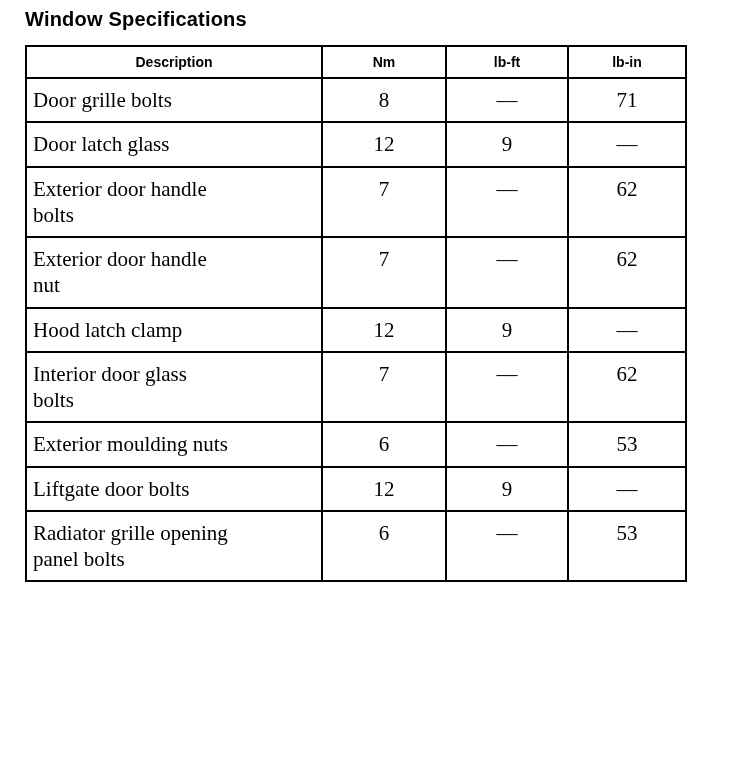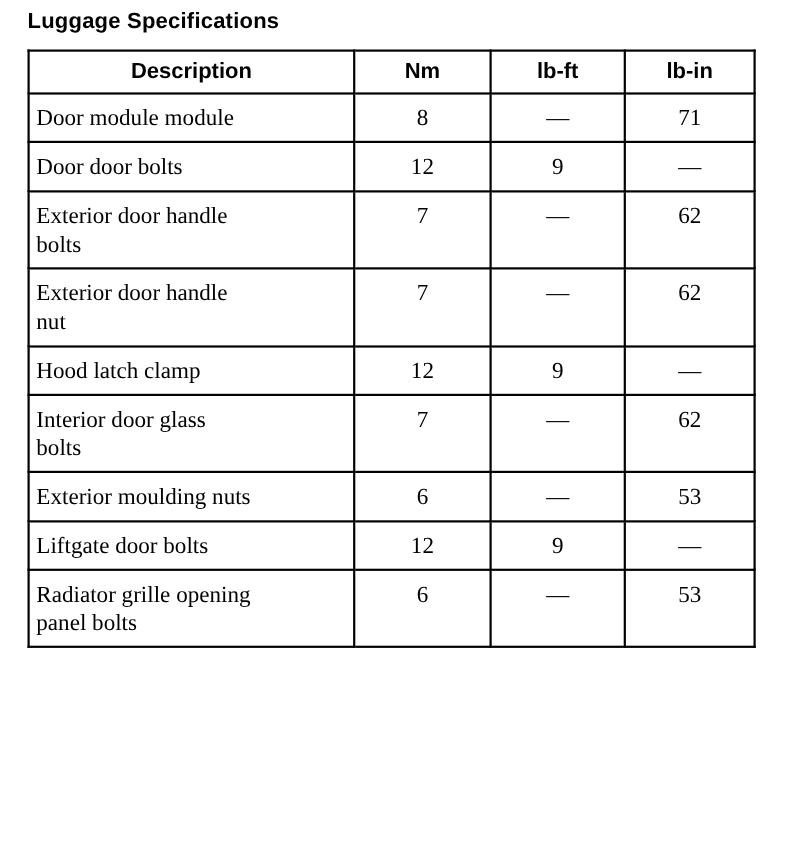--- a/index.html
+++ b/index.html
@@ -28,21 +28,21 @@
     table-layout: fixed;
   }
   table.spec-table th,
   table.spec-table td {
     border: 2px solid #000000;
     vertical-align: top;
   }
   table.spec-table th {
     font-family: "Liberation Sans", sans-serif;
     font-weight: bold;
-    font-size: 20px;
+    font-size: 14px;
     text-align: center;
     padding: 7px 4px;
   }
   table.spec-table td {
     font-family: "Liberation Serif", serif;
     font-size: 21px;
     line-height: 1.25;
     padding: 8px 6px;
   }
   td.desc-cell {
@@ -52,46 +52,46 @@
   }
   td.num-cell {
     text-align: center;
   }
 </style>
 </head>
 <body>
 
 <div class="page">
 
-  <div class="page-title">Luggage Specifications</div>
+  <div class="page-title">Window Specifications</div>
 
   <table class="spec-table">
     <colgroup>
       <col style="width:296px">
       <col style="width:124px">
       <col style="width:122px">
       <col style="width:118px">
     </colgroup>
     <thead>
       <tr>
         <th>Description</th>
         <th>Nm</th>
         <th>lb-ft</th>
         <th>lb-in</th>
       </tr>
     </thead>
     <tbody>
       <tr>
-        <td class="desc-cell">Door module module</td>
+        <td class="desc-cell">Door grille bolts</td>
         <td class="num-cell">8</td>
         <td class="num-cell">—</td>
         <td class="num-cell">71</td>
       </tr>
       <tr>
-        <td class="desc-cell">Door door bolts</td>
+        <td class="desc-cell">Door latch glass</td>
         <td class="num-cell">12</td>
         <td class="num-cell">9</td>
         <td class="num-cell">—</td>
       </tr>
       <tr>
         <td class="desc-cell">Exterior door handle
 bolts</td>
         <td class="num-cell">7</td>
         <td class="num-cell">—</td>
         <td class="num-cell">62</td>

